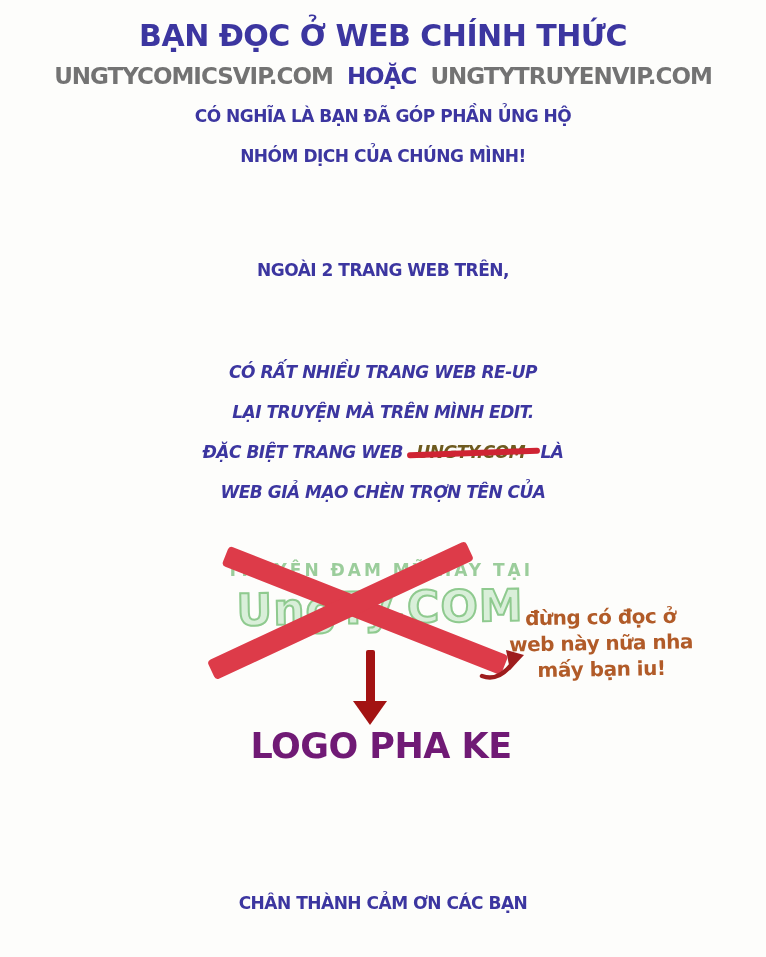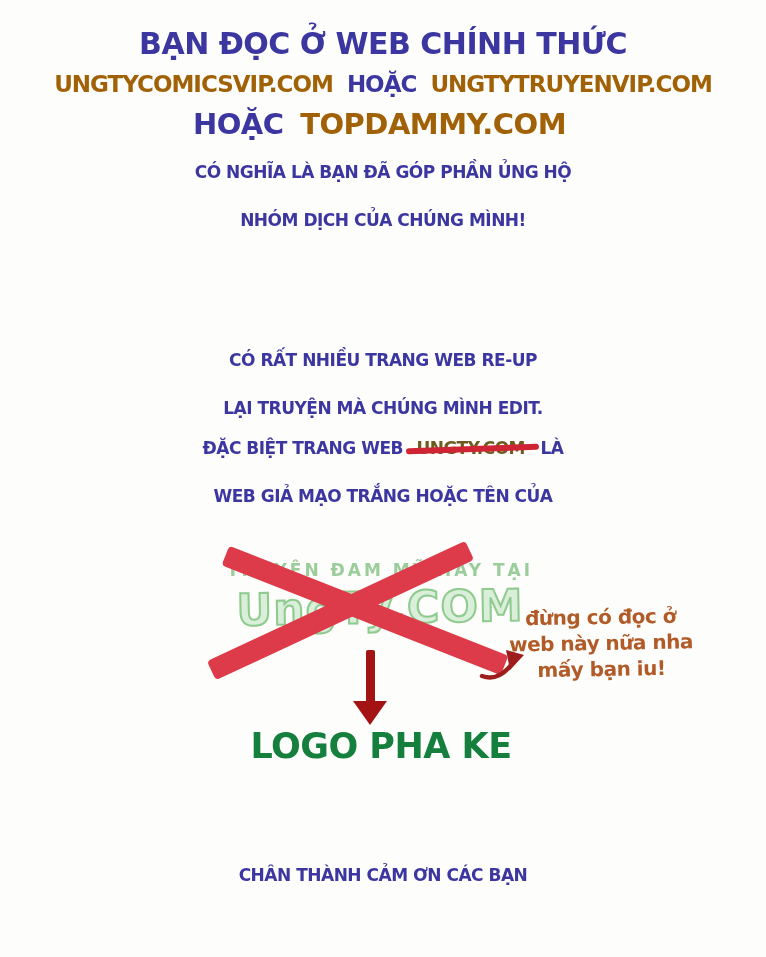--- a/index.html
+++ b/index.html
@@ -8,31 +8,31 @@
     position:relative;
     width:766px; height:957px;
     margin:0 auto;
     background:#fdfdfb;
     overflow:hidden;
     font-family:"DejaVu Sans", sans-serif;
     font-weight:bold;
   }
   .block { position:absolute; left:0; width:100%; text-align:center; }
   .line { letter-spacing:-0.5px; }
-  .blue  { color:#3c36a0;margin-top:8px; }
-  .red   { color:#a16207; }
+  .blue  { color:#3c36a0; }
+  .red   { color:#737373; }
   .t30 { font-size:30px; }
   .t29 { font-size:29px; }
   .t26 { font-size:17px; }
   .t23 { font-size:23px; letter-spacing:-1px; }
 
   .header { top:16px; line-height:40px; }
   .notice { top:250px; line-height:40px; }
-  .warning { top:332px; line-height:40px; }
-  .footer { top:846px; line-height:42px;text-align:center; }
+  .warning { top:352px; line-height:40px;font-style:italic; }
+  .footer { top:882px; line-height:42px;text-align:center; }
 
   .gap-r { margin:0 7px; }
 
   
   .strike {
     position:relative;
     color:#6e5b1f;
     margin:0 10px 0 8px;
     display:inline-block;
   }
@@ -96,56 +96,53 @@
     color:#b15b28;
     transform:rotate(-1deg);
     letter-spacing:-0.5px;
   }
 
   
   .caption {
     position:absolute; left:231px; top:726px; width:300px;
     text-align:center;
     font-size:35px;
-    color:#15803d;
+    color:#701a75;
     letter-spacing:-0.5px;
   }
 </style>
 </head>
 <body>
 
 <div class="page">
 
   <section class="block header">
     <div class="line blue t30">BẠN ĐỌC Ở WEB CHÍNH THỨC</div>
     <div class="line t23">
       <span class="red">UNGTYCOMICSVIP.COM</span>
       <span class="blue gap-r">HOẶC</span>
       <span class="red">UNGTYTRUYENVIP.COM</span>
     </div>
-    <div class="line t29">
-      <span class="blue">HOẶC</span>
-      <span class="red gap-r">TOPDAMMY.COM</span>
-    </div>
     <div class="line blue t26">CÓ NGHĨA LÀ BẠN ĐÃ GÓP PHẦN ỦNG HỘ</div>
     <div class="line blue t26">NHÓM DỊCH CỦA CHÚNG MÌNH!</div>
   </section>
 
   <section class="block notice">
+    <div class="line blue t26">NGOÀI 2 TRANG WEB TRÊN,</div>
   </section>
 
   <section class="block warning">
     <div class="line blue t26">CÓ RẤT NHIỀU TRANG WEB RE-UP</div>
-    <div class="line blue t26">LẠI TRUYỆN MÀ CHÚNG MÌNH EDIT.</div>
+    <div class="line blue t26">LẠI TRUYỆN MÀ TRÊN MÌNH EDIT.</div>
     <div class="line t26">
       <span class="blue">ĐẶC BIỆT TRANG WEB</span>
       <span class="strike">UNGTY.COM</span>
       <span class="blue">LÀ</span>
     </div>
-    <div class="line blue t26">WEB GIẢ MẠO TRẮNG HOẶC TÊN CỦA</div>
+    <div class="line blue t26">WEB GIẢ MẠO CHÈN TRỢN TÊN CỦA</div>
   </section>
 
   <div class="logo-wrap">
     <div class="logo-tagline">TRUYỆN ĐAM MỸ HAY TẠI</div>
     <div class="logo-site">UngTy.COM</div>
   </div>
 
   <div class="cross-bar b1"></div>
   <div class="cross-bar b2"></div>
 

